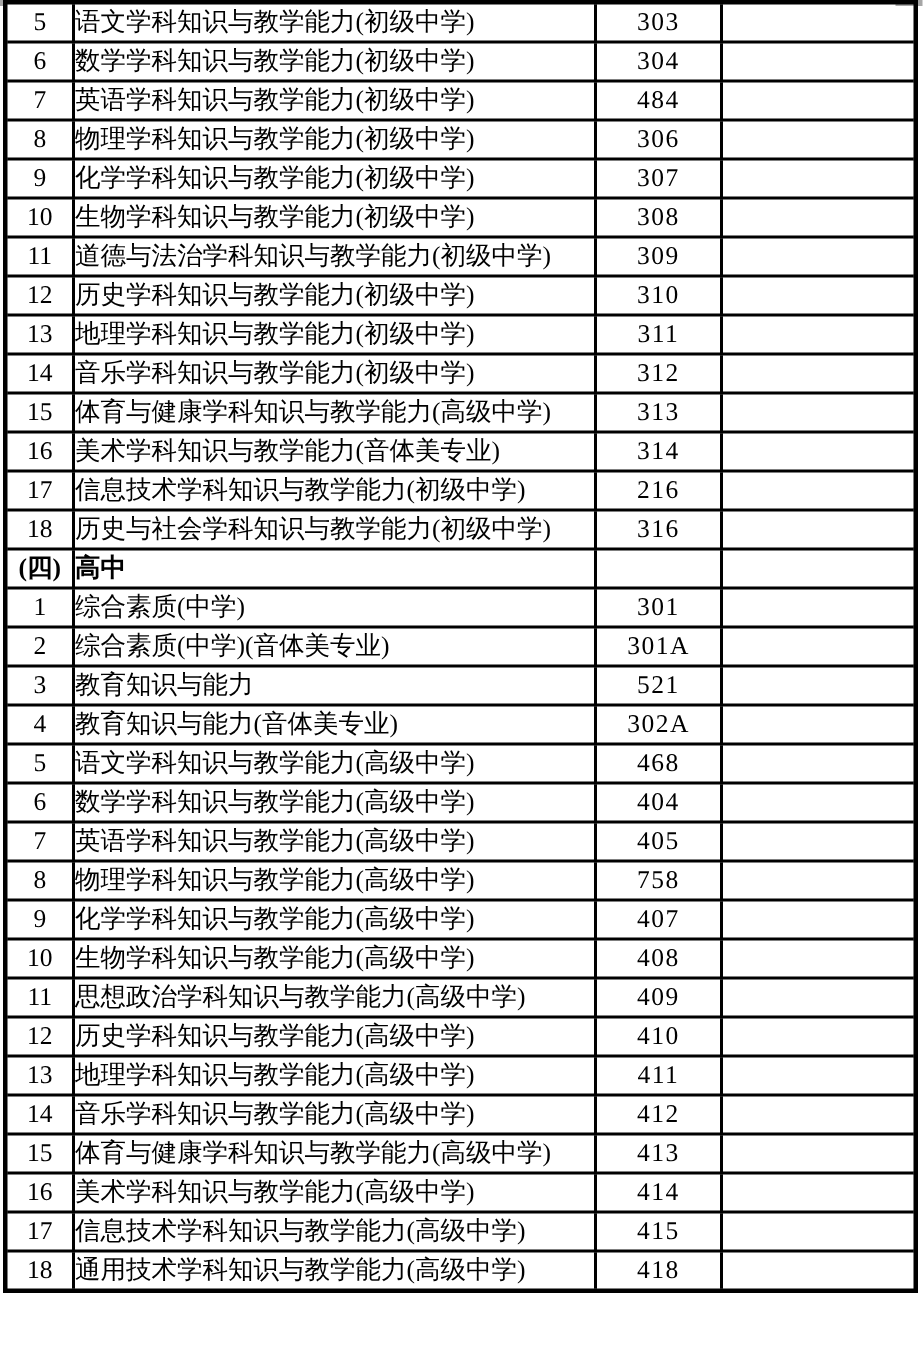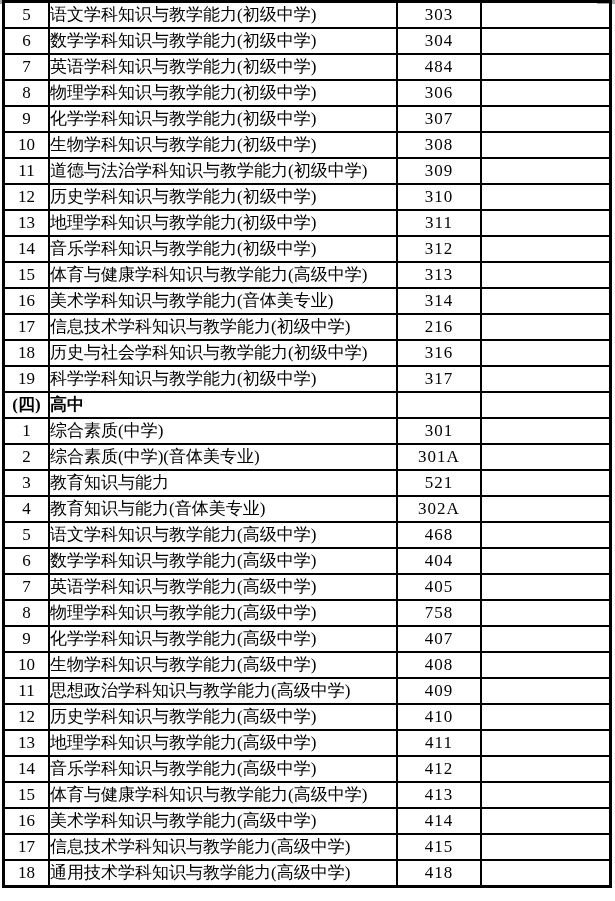--- a/index.html
+++ b/index.html
@@ -136,26 +136,20 @@
           <td class="col-subj">信息技术学科知识与教学能力(初级中学)</td>
           <td class="col-code">216</td>
           <td class="col-blank"></td>
         </tr>
         <tr>
           <td class="col-num">18</td>
           <td class="col-subj">历史与社会学科知识与教学能力(初级中学)</td>
           <td class="col-code">316</td>
           <td class="col-blank"></td>
         </tr>
-        <tr>
-          <td class="col-num">19</td>
-          <td class="col-subj">科学学科知识与教学能力(初级中学)</td>
-          <td class="col-code">317</td>
-          <td class="col-blank"></td>
-        </tr>
         <tr class="section-row">
           <td class="col-num">(四)</td>
           <td class="col-subj">高中</td>
           <td class="col-code"></td>
           <td class="col-blank"></td>
         </tr>
         <tr>
           <td class="col-num">1</td>
           <td class="col-subj">综合素质(中学)</td>
           <td class="col-code">301</td>

